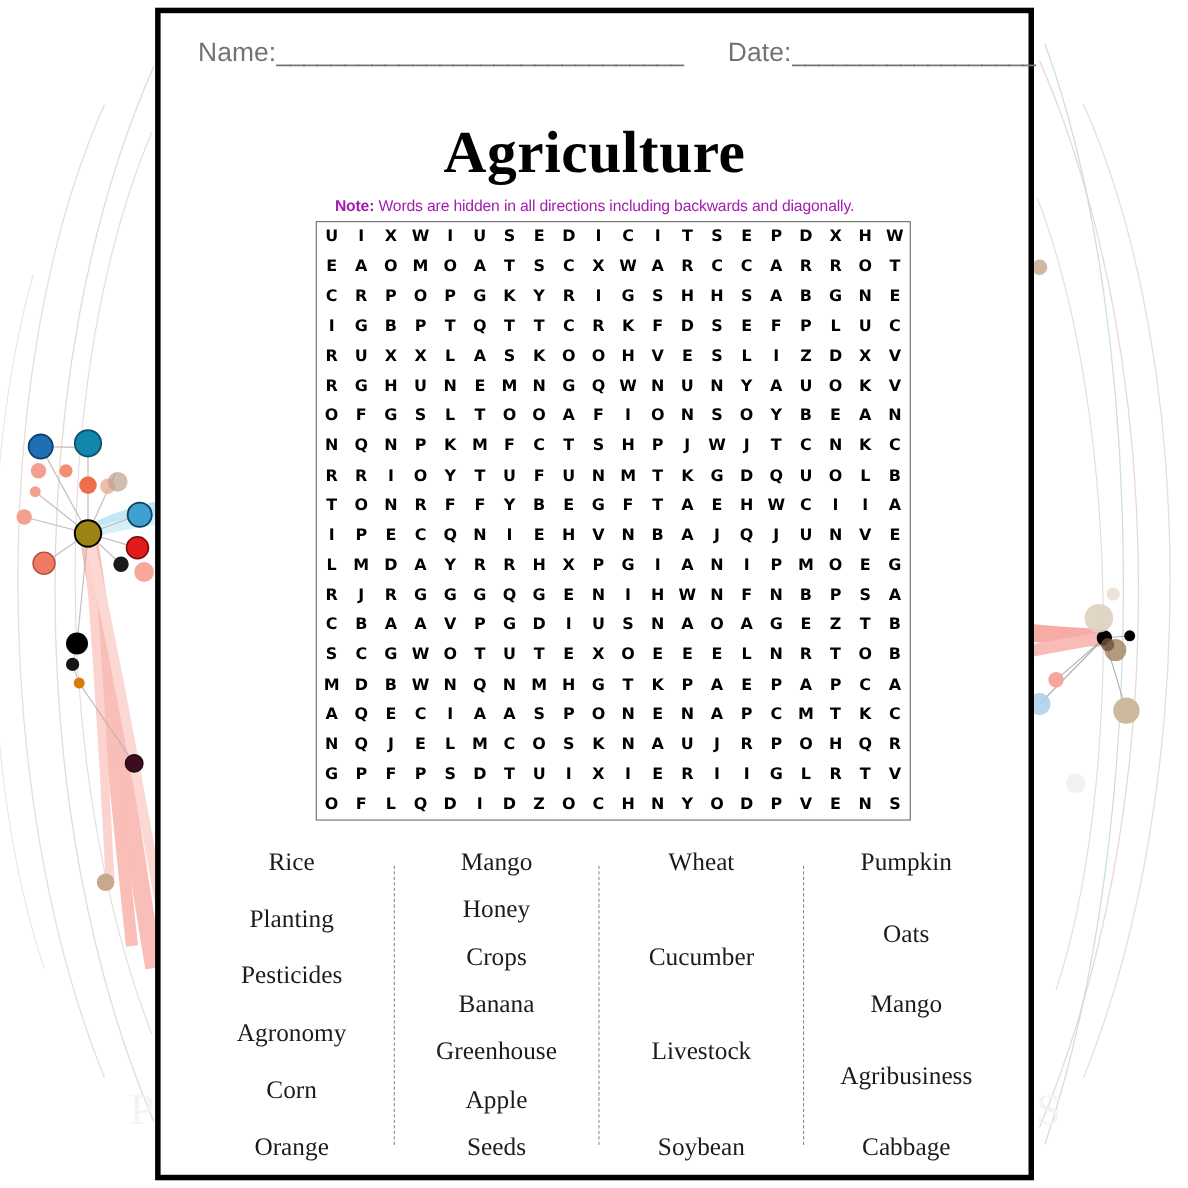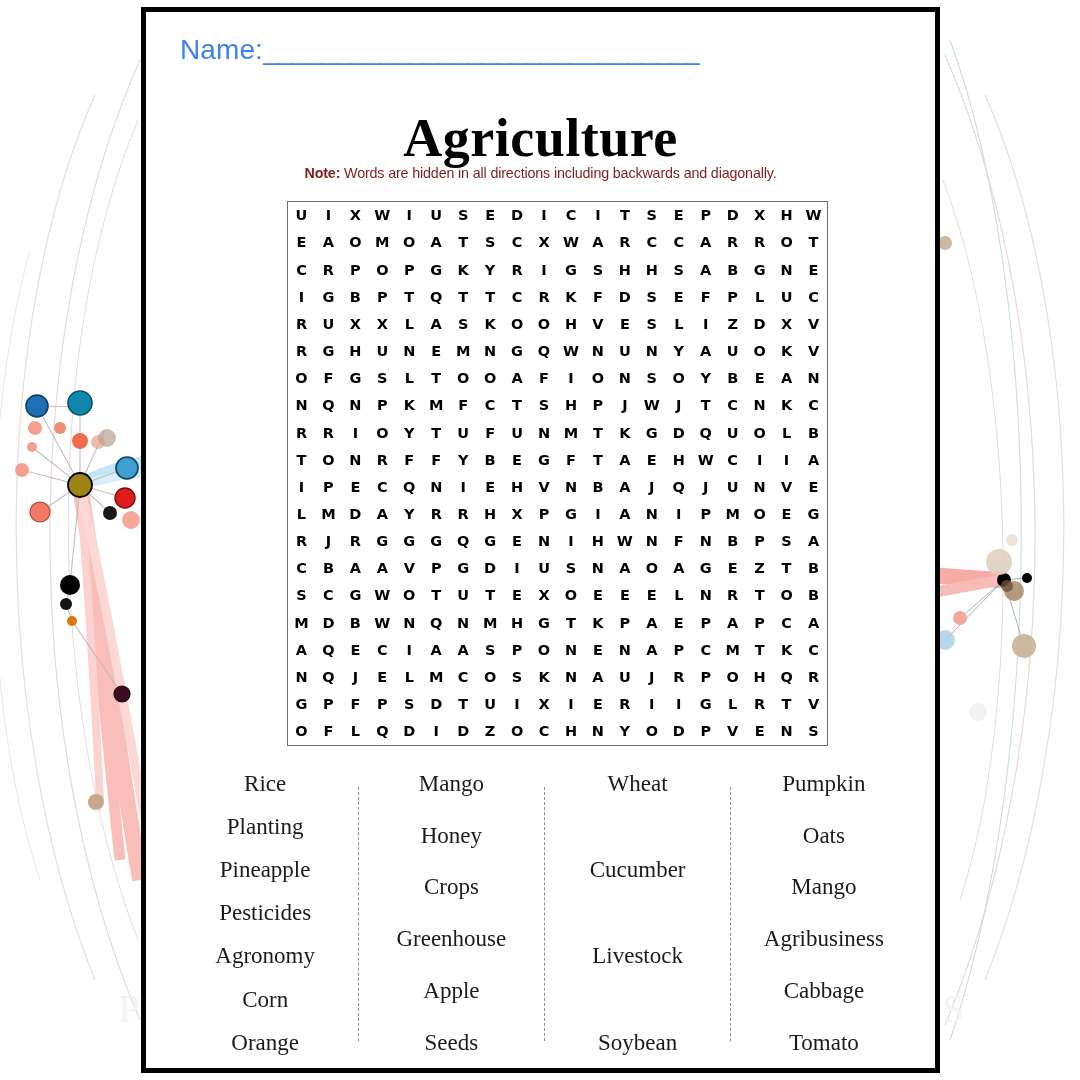--- a/index.html
+++ b/index.html
@@ -40,22 +40,22 @@
   
   #name-date-row {
     position: absolute;
     left: 0; right: 0;
     top: 22px;
     height: 40px;
     display: flex;
     align-items: baseline;
     padding: 0 32px 0 34px;
     box-sizing: border-box;
-    font-size: 28px;
-    color: #3b82f6;
+    font-size: 24px;
+    color: #737373;
     letter-spacing: 0.1px;
   }
   .nd-label { white-space: nowrap; }
   .nd-rule {
     display: inline-block;
     letter-spacing: -1px;
     white-space: nowrap;
     overflow: hidden;
   }
   #name-group { display: flex; align-items: baseline; }
@@ -70,25 +70,25 @@
     font-family: "Liberation Serif", serif;
     font-weight: bold;
     font-size: 54px;
     color: #000000;
     letter-spacing: 0.5px;
   }
 
   
   #puzzle-note {
     position: absolute;
-    top: 153px;
+    top: 168px;
     left: 0; right: 0;
     text-align: center;
     font-size: 14.3px;
-    color: #7f1d1d;
+    color: #a21caf;
     letter-spacing: -0.15px;
   }
   #puzzle-note .note-strong { font-weight: bold; }
 
   
   #word-grid {
     position: absolute;
     left: 141px;
     top: 189px;
     width: 541px;
@@ -256,20 +256,24 @@
 <div class="edge-watermark" id="watermark-left">P</div>
 <div class="edge-watermark" id="watermark-right">S</div>
 
 <div id="worksheet-page">
 
   <div id="name-date-row">
     <div id="name-group">
       <span class="nd-label">Name:</span>
         <span class="nd-rule">______________________________</span>
     </div>
+    <div id="date-group">
+      <span class="nd-label">Date:</span>
+        <span class="nd-rule">__________________</span>
+    </div>
   </div>
 
   <div id="puzzle-title">Agriculture</div>
 
   <div id="puzzle-note">
     <span class="note-strong">Note:</span><span> Words are hidden in all directions including backwards and diagonally.</span>
   </div>
 
   <div id="word-grid">
       <span class="grid-cell">U</span>
@@ -671,43 +675,42 @@
       <span class="grid-cell">V</span>
       <span class="grid-cell">E</span>
       <span class="grid-cell">N</span>
       <span class="grid-cell">S</span>
     </div>
 
   <div id="word-list">
       <div class="word-column">
         <div class="word-item">Rice</div>
         <div class="word-item">Planting</div>
-        <div class="word-item">Pineapple</div>
         <div class="word-item">Pesticides</div>
         <div class="word-item">Agronomy</div>
         <div class="word-item">Corn</div>
         <div class="word-item">Orange</div>
       </div>
       <div class="word-column">
         <div class="word-item">Mango</div>
         <div class="word-item">Honey</div>
         <div class="word-item">Crops</div>
+        <div class="word-item">Banana</div>
         <div class="word-item">Greenhouse</div>
         <div class="word-item">Apple</div>
         <div class="word-item">Seeds</div>
       </div>
       <div class="word-column">
         <div class="word-item">Wheat</div>
         <div class="word-item">Cucumber</div>
         <div class="word-item">Livestock</div>
         <div class="word-item">Soybean</div>
       </div>
       <div class="word-column">
         <div class="word-item">Pumpkin</div>
         <div class="word-item">Oats</div>
         <div class="word-item">Mango</div>
         <div class="word-item">Agribusiness</div>
         <div class="word-item">Cabbage</div>
-        <div class="word-item">Tomato</div>
       </div>
     </div>
 
 </div>
 
 </body></html>

